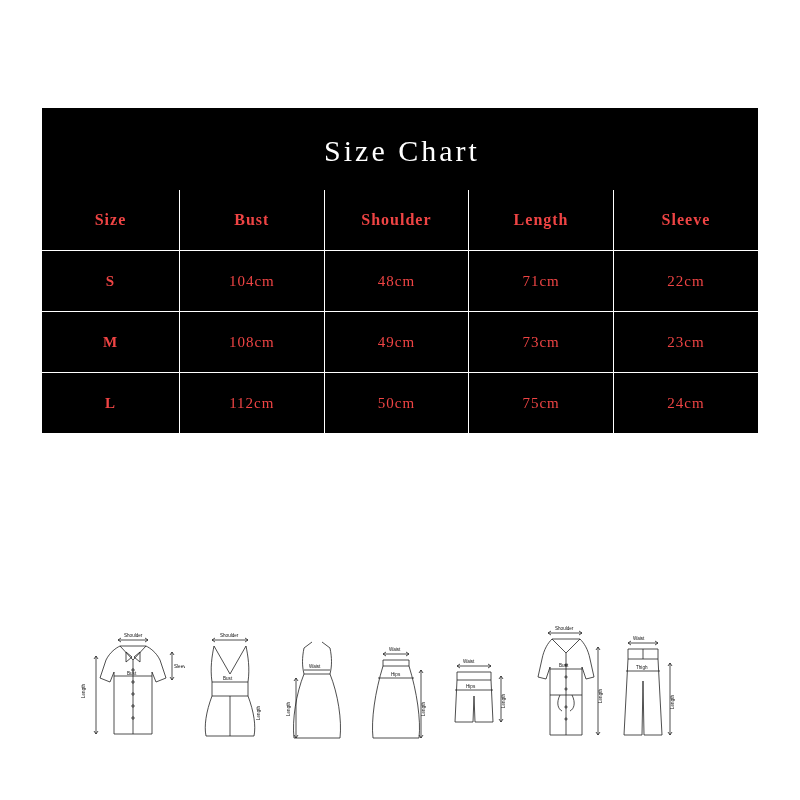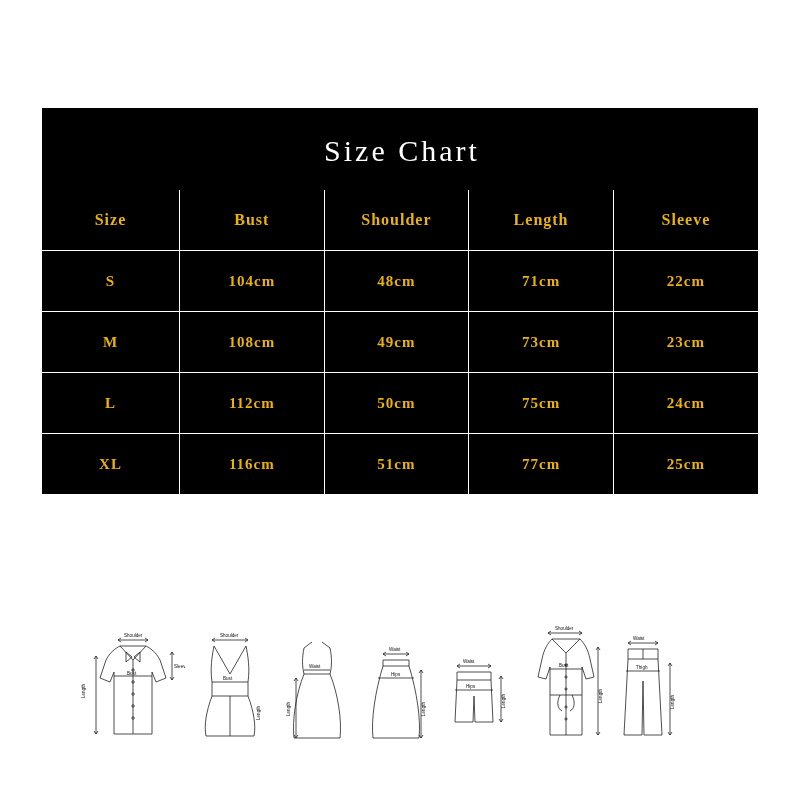--- a/index.html
+++ b/index.html
@@ -35,21 +35,21 @@
     font-family: "Liberation Serif", serif;
   }
   table.size-table {
     border-collapse: collapse;
     width: 716px;
     table-layout: fixed;
   }
   table.size-table td {
     border: 1px solid #ffffff;
     text-align: center;
-    color: #eab308;
+    color: #ef4444;
     font-size: 15px;
     letter-spacing: 1px;
     height: 58px;
     font-family: "Liberation Serif", serif;
   }
   
   table.size-table td.col-head {
     width: 135px;
     font-weight: bold;
     border-left: none;
@@ -59,21 +59,21 @@
     font-weight: bold;
     font-size: 16px;
   }
   table.size-table tr:last-child td {
     border-bottom: none;
   }
   table.size-table td:last-child {
     border-right: none;
   }
   table.size-table td.val {
-    font-weight: bold;
+    font-weight: normal;
   }
   .figs {
     position: absolute;
     left: 80px;
     top: 616px;
     width: 600px;
     height: 135px;
     display: flex;
     align-items: flex-end;
     justify-content: space-between;
@@ -113,27 +113,20 @@
         <td class="val">49cm</td>
         <td class="val">73cm</td>
         <td class="val">23cm</td>
       </tr>
       <tr>
         <td class="col-head">L</td>
         <td class="val">112cm</td>
         <td class="val">50cm</td>
         <td class="val">75cm</td>
         <td class="val">24cm</td>
-      </tr>
-      <tr>
-        <td class="col-head">XL</td>
-        <td class="val">116cm</td>
-        <td class="val">51cm</td>
-        <td class="val">77cm</td>
-        <td class="val">25cm</td>
       </tr>
     </tbody>
       </table>
   </div>
 
   <div class="figs">
 
     <div class="fig">
       <svg width="105" height="125" viewBox="0 0 105 125">
         <g fill="none" stroke="#222" stroke-width="0.8">

